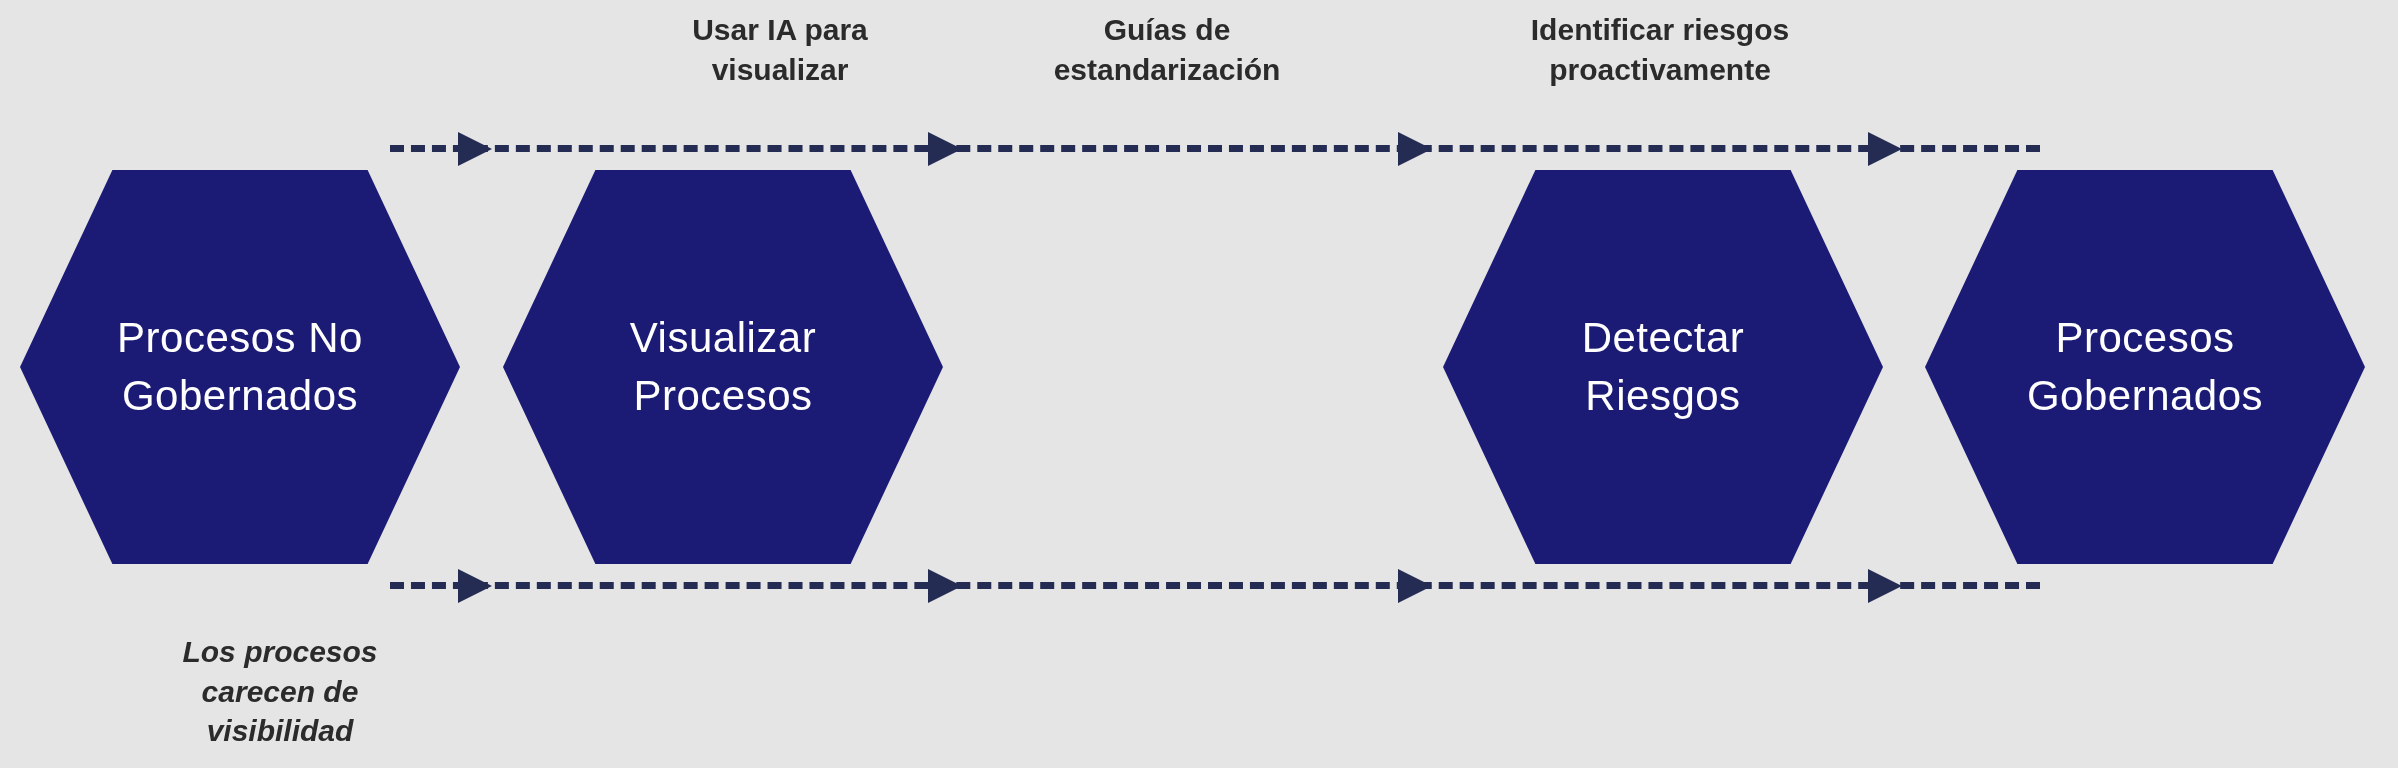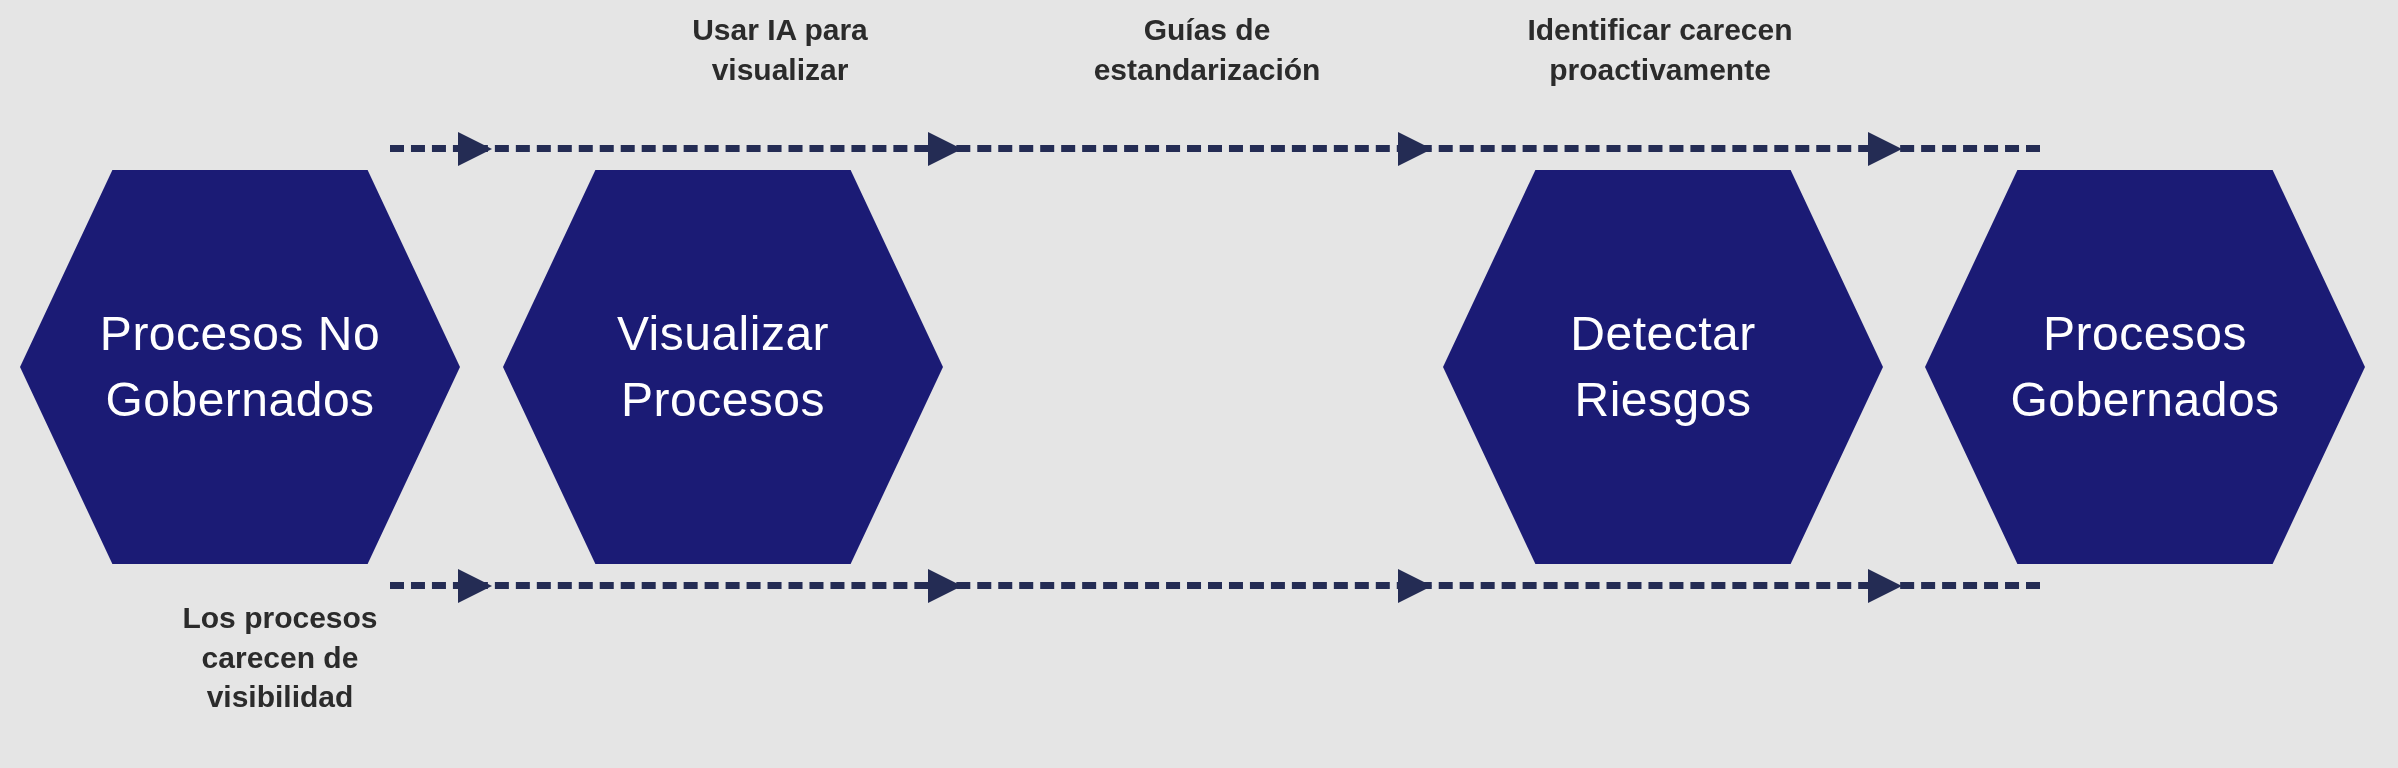--- a/index.html
+++ b/index.html
@@ -24,21 +24,21 @@
     width: 440px;
     height: 394px;
     background: #1b1b75;
     clip-path: polygon(0% 50%, 21% 0%, 79% 0%, 100% 50%, 79% 100%, 21% 100%);
     display: flex;
     align-items: center;
     justify-content: center;
   }
   .hex-label {
     color: #ffffff;
-    font-size: 48px;
+    font-size: 42px;
     font-weight: 500;
     line-height: 1.38;
     text-align: center;
     white-space: pre-line;
     letter-spacing: 0.5px;
   }
   .hex1 { left: 20px; }
   .hex2 { left: 503px; }
   .hex3 { left: 973px; }
   .hex4 { left: 1443px; }
@@ -76,36 +76,36 @@
     width: 440px;
     color: #2b2b2b;
     font-size: 30px;
     font-weight: 600;
     line-height: 1.32;
     text-align: center;
     white-space: pre-line;
   }
   .note.top { top: 10px; }
   .tl1 { left: 560px; }
-  .tl2 { left: 987px; }
+  .tl2 { left: 947px; }
   .tl3 { left: 1440px; }
-  .note.bottom { top: 598px; }
+  .note.bottom { top: 632px; font-style: italic; }
   .bl1 { left: 60px; }
   .bl2 { left: 1930px; }
 </style>
 </head>
 <body>
 
 <div class="canvas">
 
   <div class="note top tl1">Usar IA para
 visualizar</div>
   <div class="note top tl2">Guías de
 estandarización</div>
-  <div class="note top tl3">Identificar carecen
+  <div class="note top tl3">Identificar riesgos
 proactivamente</div>
 
   <div class="flow-line top"></div>
   <div class="arrow-head t ax1"></div>
   <div class="arrow-head t ax2"></div>
   <div class="arrow-head t ax3"></div>
   <div class="arrow-head t ax4"></div>
 
   <div class="hex hex1">
     <div class="hex-label">Procesos No

